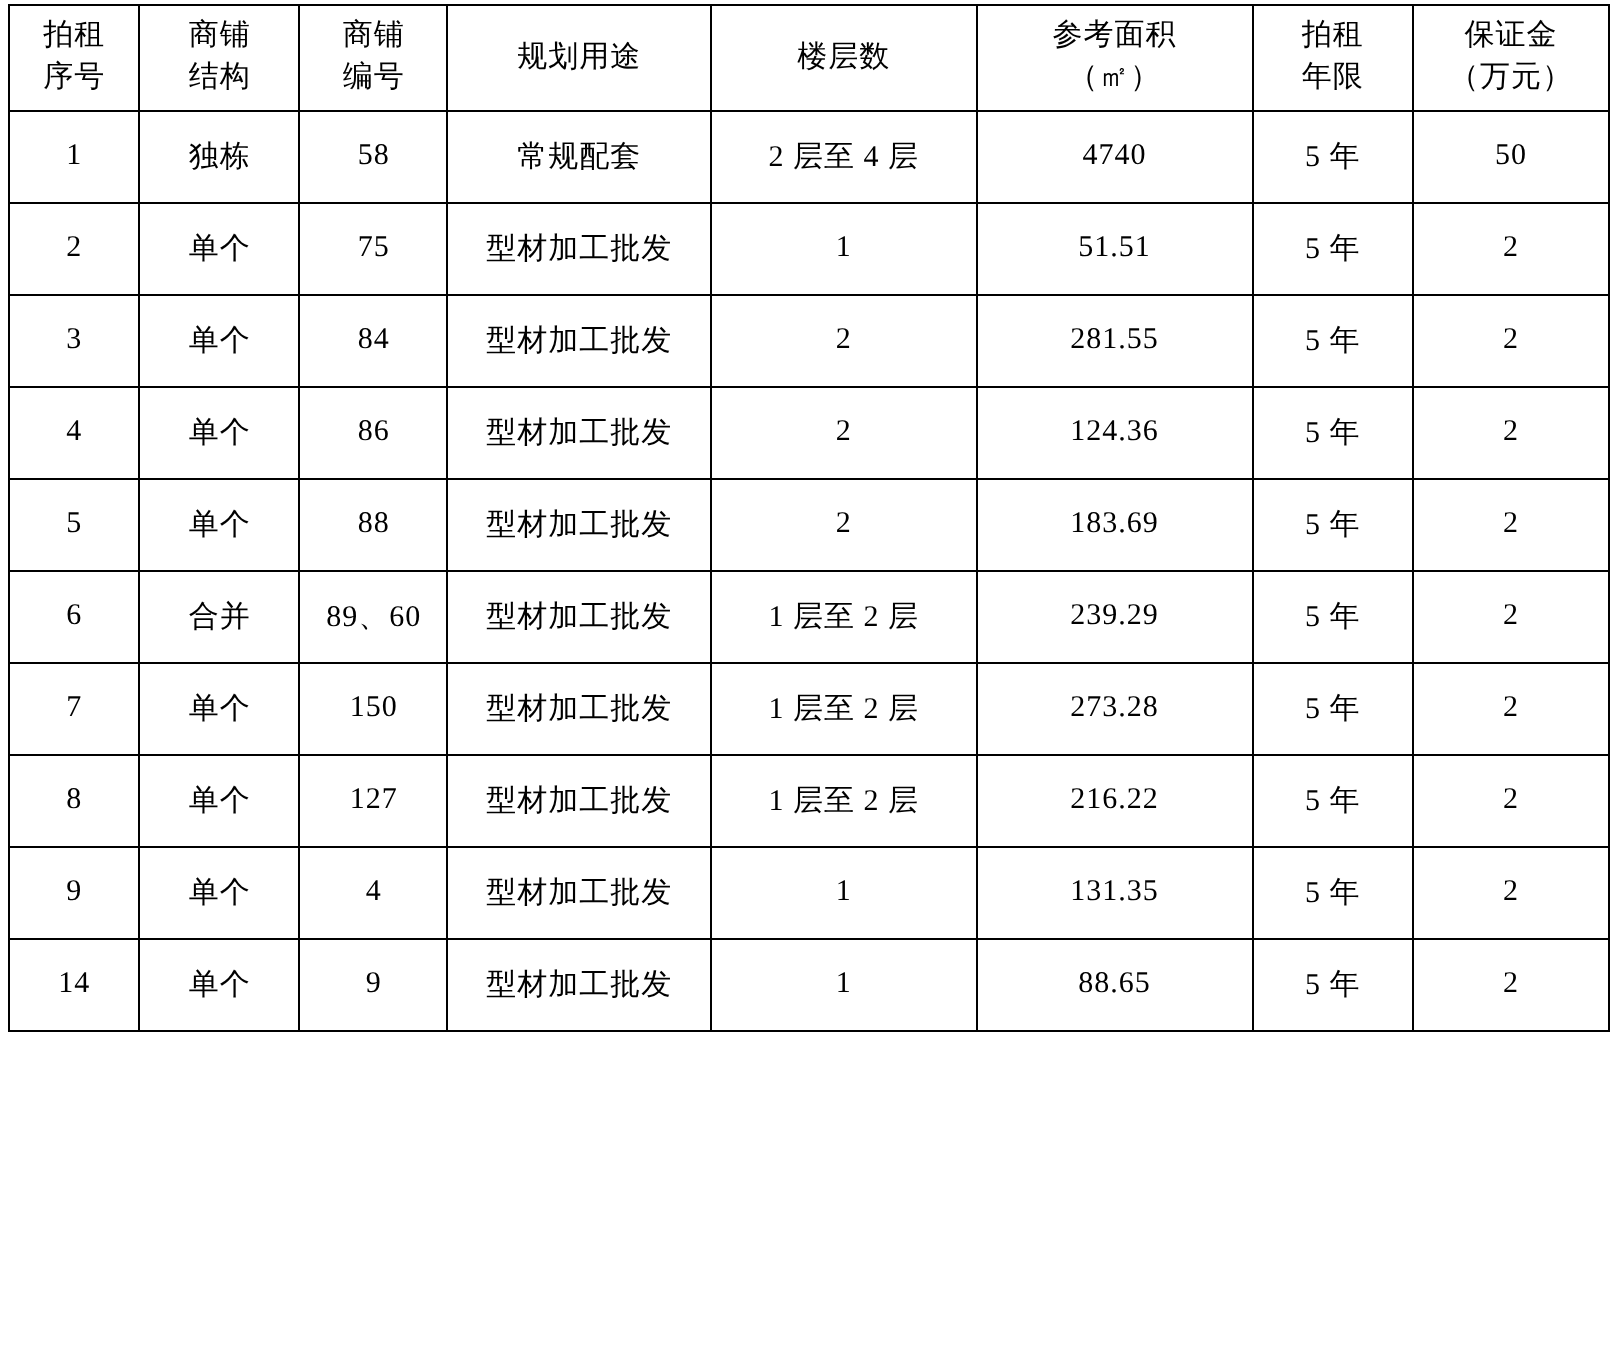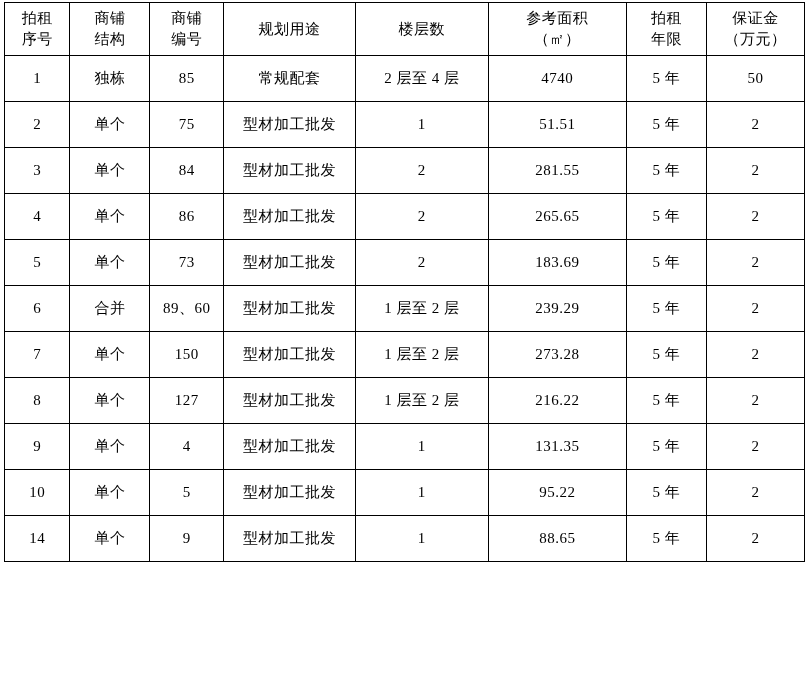--- a/index.html
+++ b/index.html
@@ -107,21 +107,21 @@
         <th>
           <span class="l1">保证金</span>
           <span class="l2">（万元）</span>
         </th>
       </tr>
     </thead>
     <tbody>
       <tr>
         <td class="num">1</td>
         <td>独栋</td>
-        <td class="num">85</td>
+        <td class="num">58</td>
         <td>常规配套</td>
         <td>2 层至 4 层</td>
         <td class="num">4740</td>
         <td>5 年</td>
         <td class="num">50</td>
       </tr>
       <tr>
         <td class="num">2</td>
         <td>单个</td>
         <td class="num">75</td>
@@ -140,28 +140,28 @@
         <td class="num">281.55</td>
         <td>5 年</td>
         <td class="num">2</td>
       </tr>
       <tr>
         <td class="num">4</td>
         <td>单个</td>
         <td class="num">86</td>
         <td>型材加工批发</td>
         <td>2</td>
-        <td class="num">265.65</td>
+        <td class="num">124.36</td>
         <td>5 年</td>
         <td class="num">2</td>
       </tr>
       <tr>
         <td class="num">5</td>
         <td>单个</td>
-        <td class="num">73</td>
+        <td class="num">88</td>
         <td>型材加工批发</td>
         <td>2</td>
         <td class="num">183.69</td>
         <td>5 年</td>
         <td class="num">2</td>
       </tr>
       <tr>
         <td class="num">6</td>
         <td>合并</td>
         <td class="num">89、60</td>
@@ -191,30 +191,20 @@
         <td>5 年</td>
         <td class="num">2</td>
       </tr>
       <tr>
         <td class="num">9</td>
         <td>单个</td>
         <td class="num">4</td>
         <td>型材加工批发</td>
         <td>1</td>
         <td class="num">131.35</td>
-        <td>5 年</td>
-        <td class="num">2</td>
-      </tr>
-      <tr>
-        <td class="num">10</td>
-        <td>单个</td>
-        <td class="num">5</td>
-        <td>型材加工批发</td>
-        <td>1</td>
-        <td class="num">95.22</td>
         <td>5 年</td>
         <td class="num">2</td>
       </tr>
       <tr>
         <td class="num">14</td>
         <td>单个</td>
         <td class="num">9</td>
         <td>型材加工批发</td>
         <td>1</td>
         <td class="num">88.65</td>

